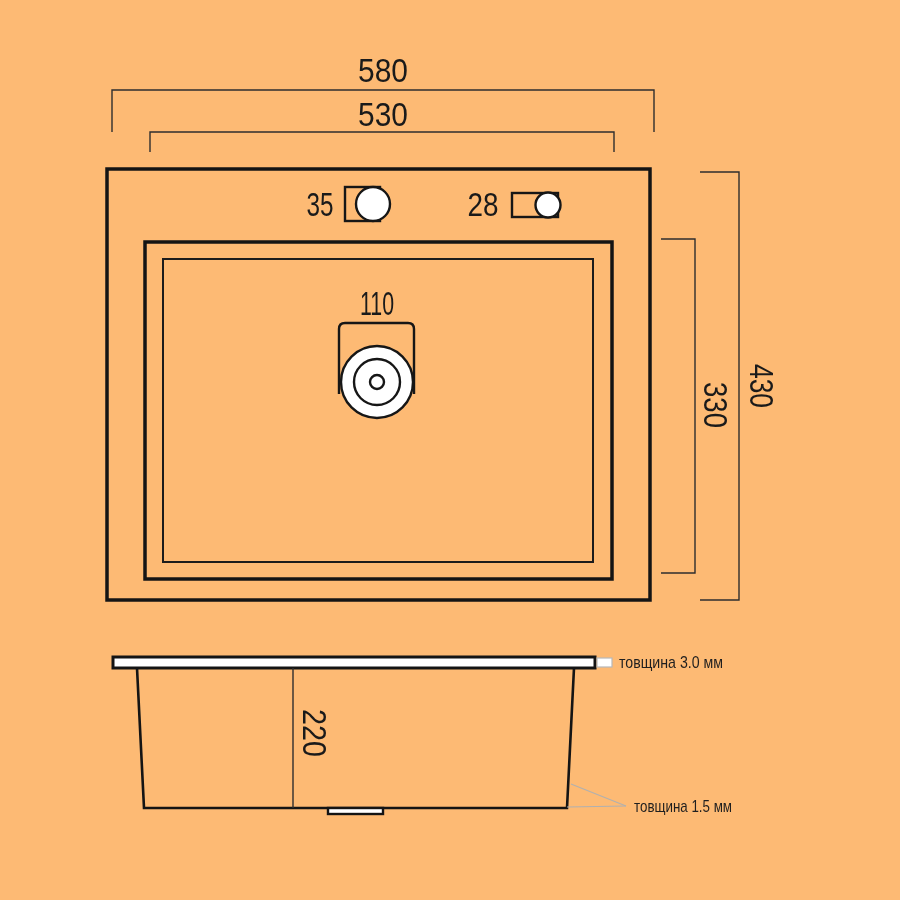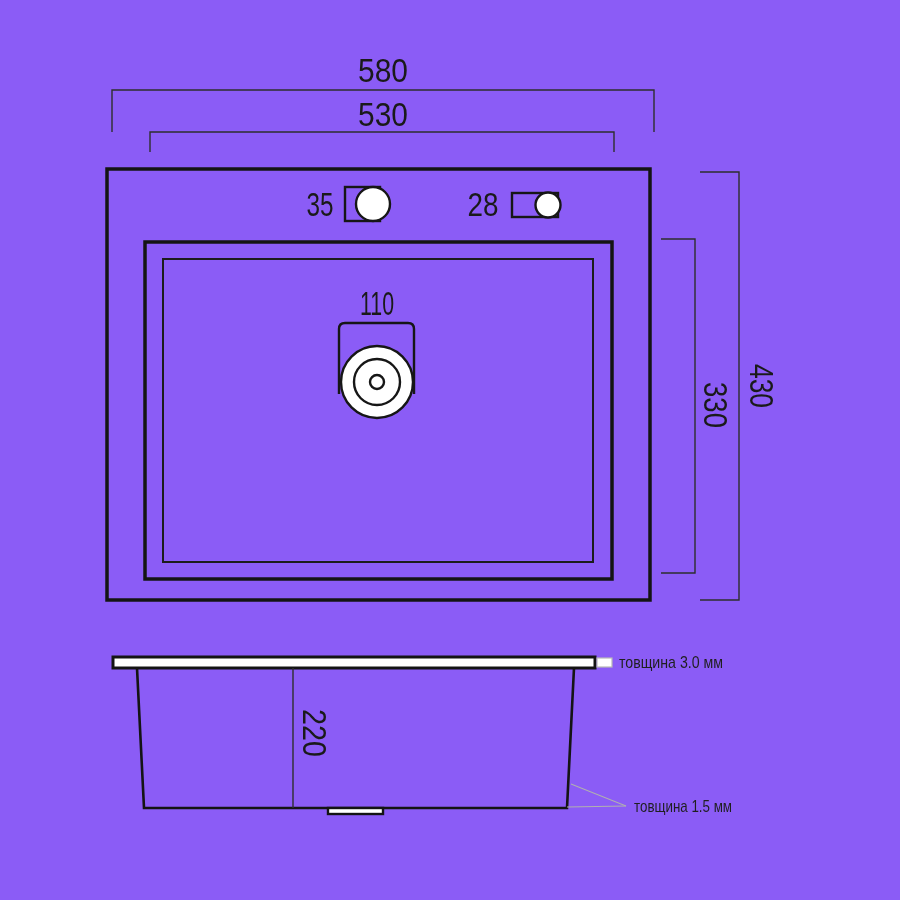--- a/index.html
+++ b/index.html
@@ -7,21 +7,21 @@
     padding: 0;
     background: #ffffff;
     width: 900px;
     height: 900px;
     overflow: hidden;
   }
   .stage {
     position: relative;
     width: 900px;
     height: 900px;
-    background: #8b5cf6;
+    background: #fdba74;
   }
   svg {
     display: block;
     width: 900px;
     height: 900px;
   }
   
   .edge-heavy   { fill: none; stroke: #141414; stroke-width: 3.5; }
   .edge-medium  { fill: none; stroke: #141414; stroke-width: 2.6; }
   .edge-light   { fill: none; stroke: #1c1c1c; stroke-width: 2; }

